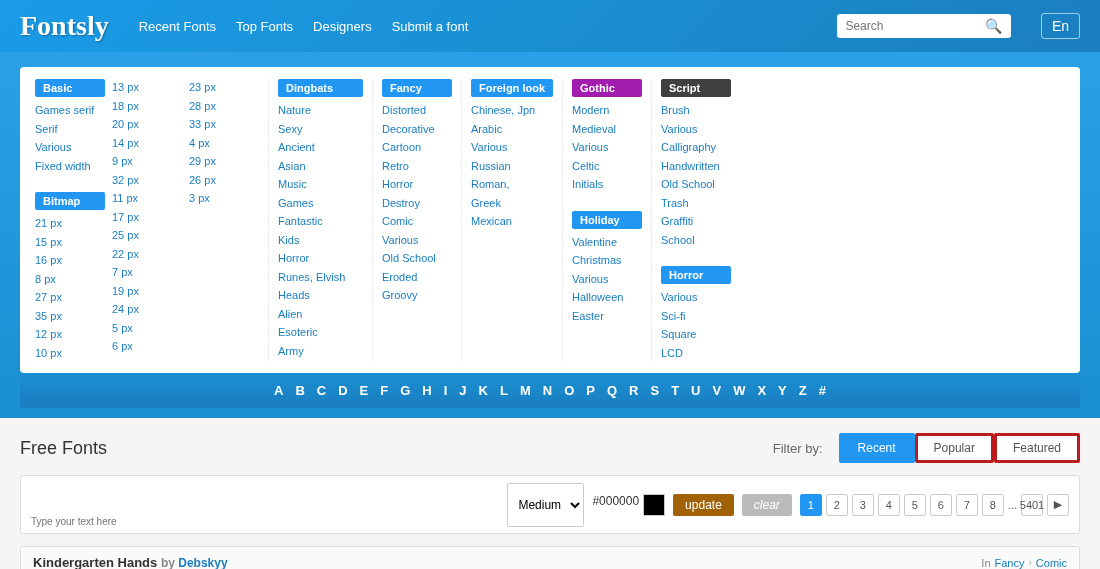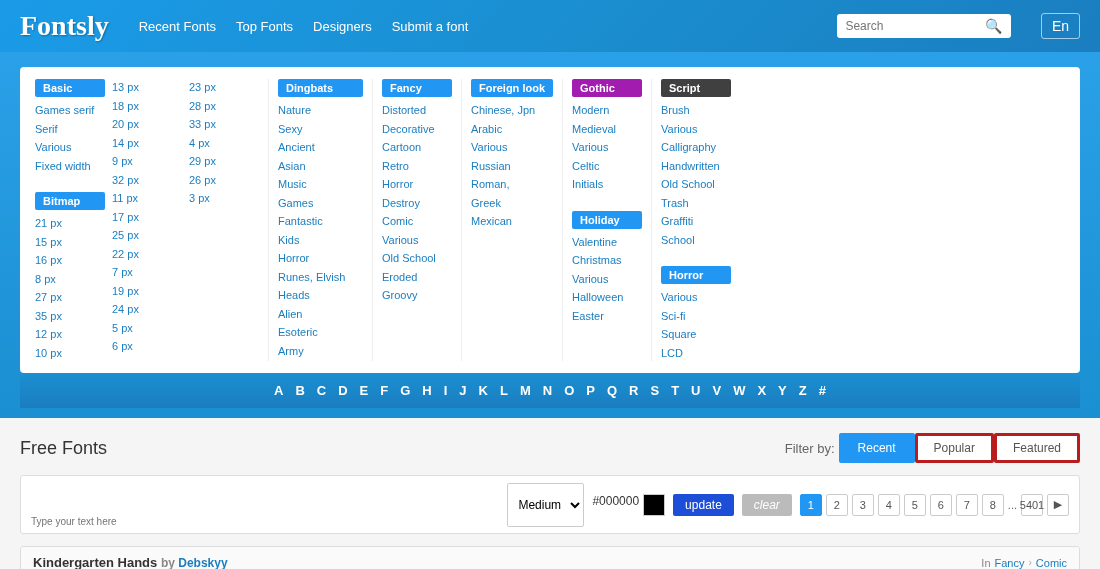--- a/index.html
+++ b/index.html
@@ -132,21 +132,21 @@
     }
     .section-title {
       font-size: 18px;
       font-weight: normal;
       color: #333;
       flex: 1;
     }
     .filter-label {
       color: #666;
       font-size: 13px;
-      margin-right: 4px;
+      margin-right: 16px;
     }
     .filter-btn {
       padding: 5px 16px;
       border: 3px solid #b91c1c;
       background: white;
       cursor: pointer;
       font-size: 12px;
       border-radius: 2px;
       color: #555;
     }
@@ -191,21 +191,21 @@
     .color-text { font-size: 12px; color: #333; }
     .color-swatch {
       width: 22px;
       height: 22px;
       background: #000;
       border: 1px solid #ccc;
       cursor: pointer;
     }
     .action-btn {
       padding: 4px 12px;
-      background: #1d4ed8;
+      background: #a16207;
       color: white;
       border: none;
       border-radius: 2px;
       cursor: pointer;
       font-size: 12px;
     }
     .action-btn.clear { background: #bbb; font-style: italic; }
 
     
     .pagination {

